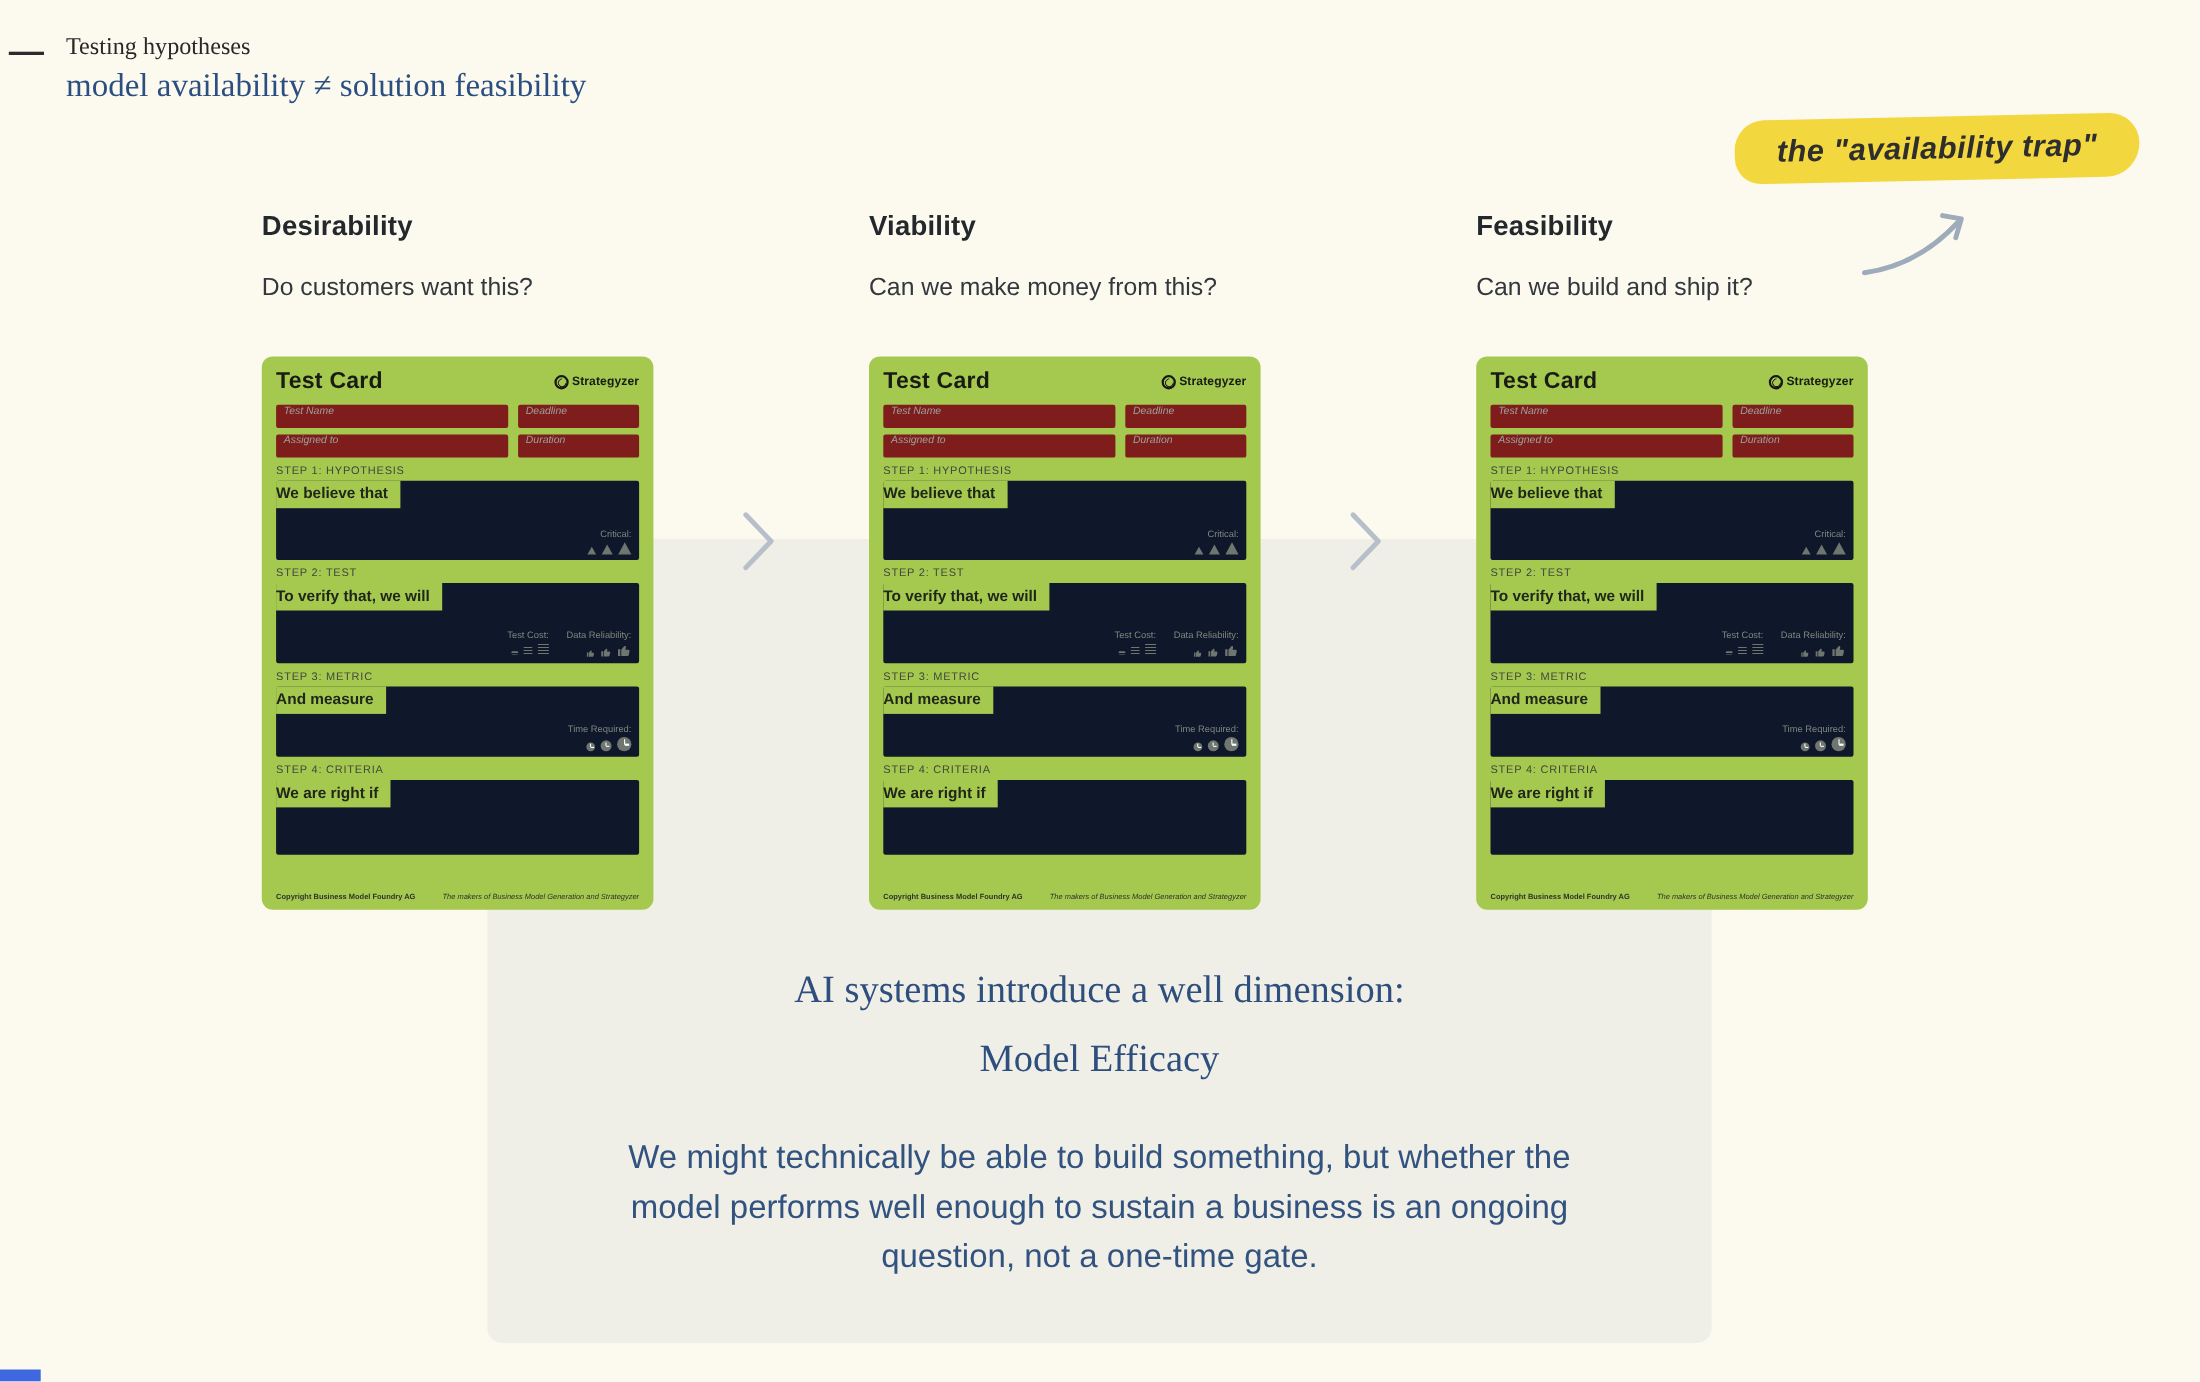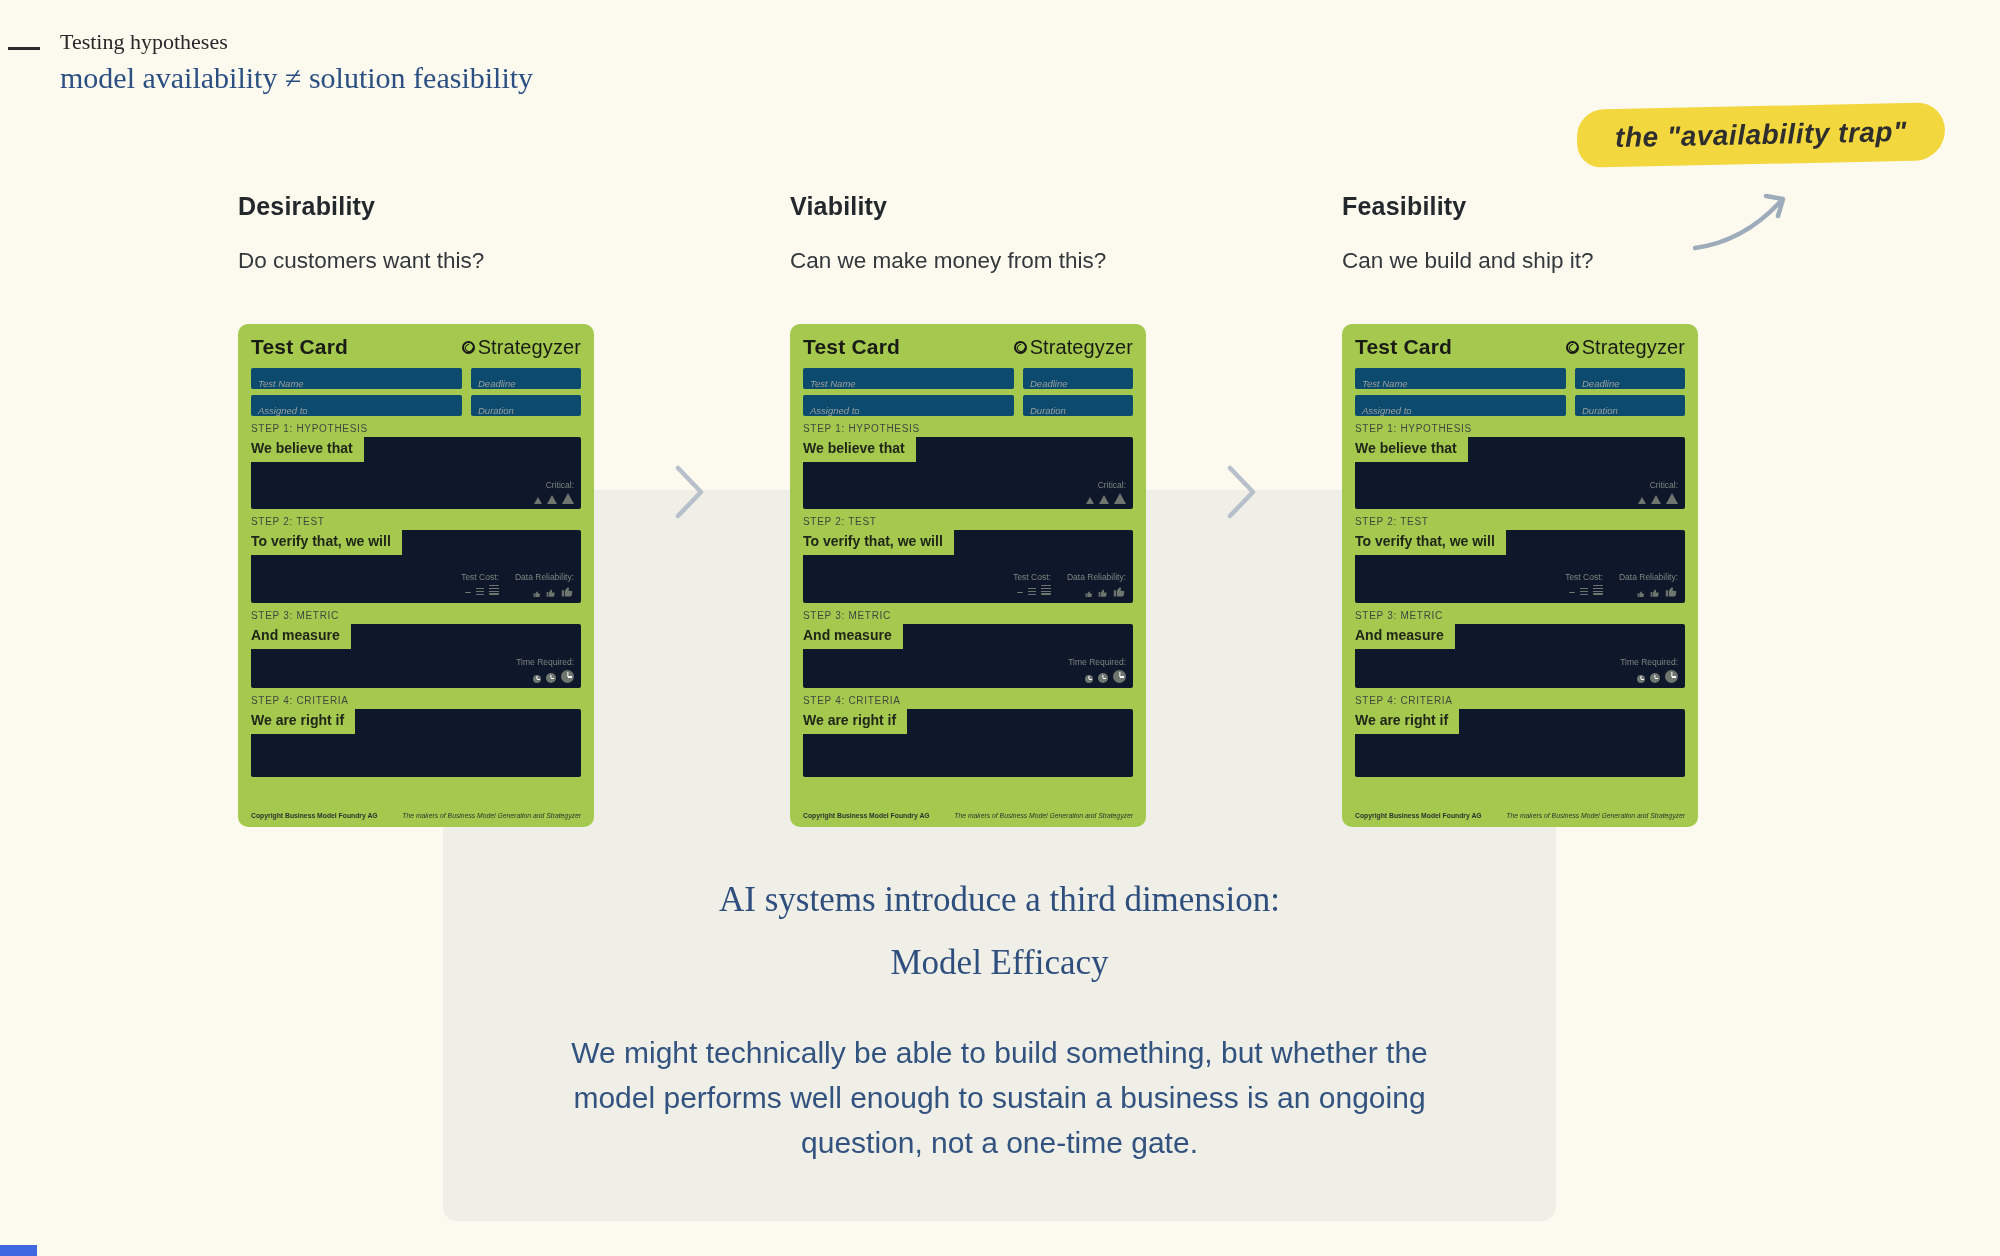--- a/index.html
+++ b/index.html
@@ -71,23 +71,23 @@
   .brand{display:flex;align-items:center;gap:3px;}
   .brand-mark{
     width:13px;height:13px;border:2px solid #161616;border-radius:50%;
     position:relative;display:inline-block;
   }
   .brand-mark::after{
     content:"";position:absolute;left:1.5px;top:1.5px;width:6px;height:6px;
     border:1.5px solid #161616;border-radius:50%;border-top-color:transparent;
     transform:rotate(45deg);
   }
-  .brand-name{font-size:20px;font-weight:400;color:var(--card-ink);letter-spacing:0.1px;}
+  .brand-name{font-size:11px;font-weight:700;color:var(--card-ink);letter-spacing:0.1px;}
   .fields{display:grid;grid-template-columns:1fr 110px;column-gap:9px;row-gap:6px;margin-bottom:4px;}
-  .field{background:#0c4a6e;border-radius:2px;height:21px;display:flex;align-items:flex-end;padding:0 7px;}
+  .field{background:#7f1d1d;border-radius:2px;height:21px;display:flex;align-items:flex-start;padding:0 7px;}
   .ph{font-size:9.5px;font-style:italic;color:#9aa09e;}
   .step-label{font-size:10px;font-weight:400;color:#3f463f;letter-spacing:0.7px;margin:7px 0 3px;}
   .step-box{position:relative;background:#0f172a;border-radius:2px;}
   .h72{height:72px;} .h73{height:73px;} .h64{height:64px;} .h68{height:68px;}
   .step-tab{
     position:absolute;top:0;left:0;background:var(--green);
     font-size:14px;font-weight:600;color:#20261a;
     padding:3px 11px 6px 0;white-space:nowrap;
   }
   .meta-row{position:absolute;right:7px;bottom:5px;display:flex;gap:16px;}
@@ -135,21 +135,21 @@
 </div>
 <div class="curved-arrow">
   <svg width="112" height="64" viewBox="0 0 112 64">
     <path d="M5 58 C 34 54, 64 40, 90 12" fill="none" stroke="#9dabbb" stroke-width="4.5" stroke-linecap="round"></path>
     <path d="M76 6 L93 9 L88 26" fill="none" stroke="#9dabbb" stroke-width="4.5" stroke-linecap="round" stroke-linejoin="round"></path>
   </svg>
 </div>
 
 <div class="info-panel">
   <div class="panel-text">
-    <div class="panel-heading">AI systems introduce a third dimension:</div>
+    <div class="panel-heading">AI systems introduce a well dimension:</div>
     <div class="panel-heading line2">Model Efficacy</div>
     <div class="panel-body">We might technically be able to build something, but whether the model performs well enough to sustain a business is an ongoing question, not a one-time gate.</div>
   </div>
 </div>
 
 <div class="chevron c1">
   <svg width="32" height="56" viewBox="0 0 32 56">
     <path d="M4 4 L27 28 L4 52" fill="none" stroke="#b7bfca" stroke-width="4.5" stroke-linecap="round" stroke-linejoin="round"></path>
   </svg>
 </div>

